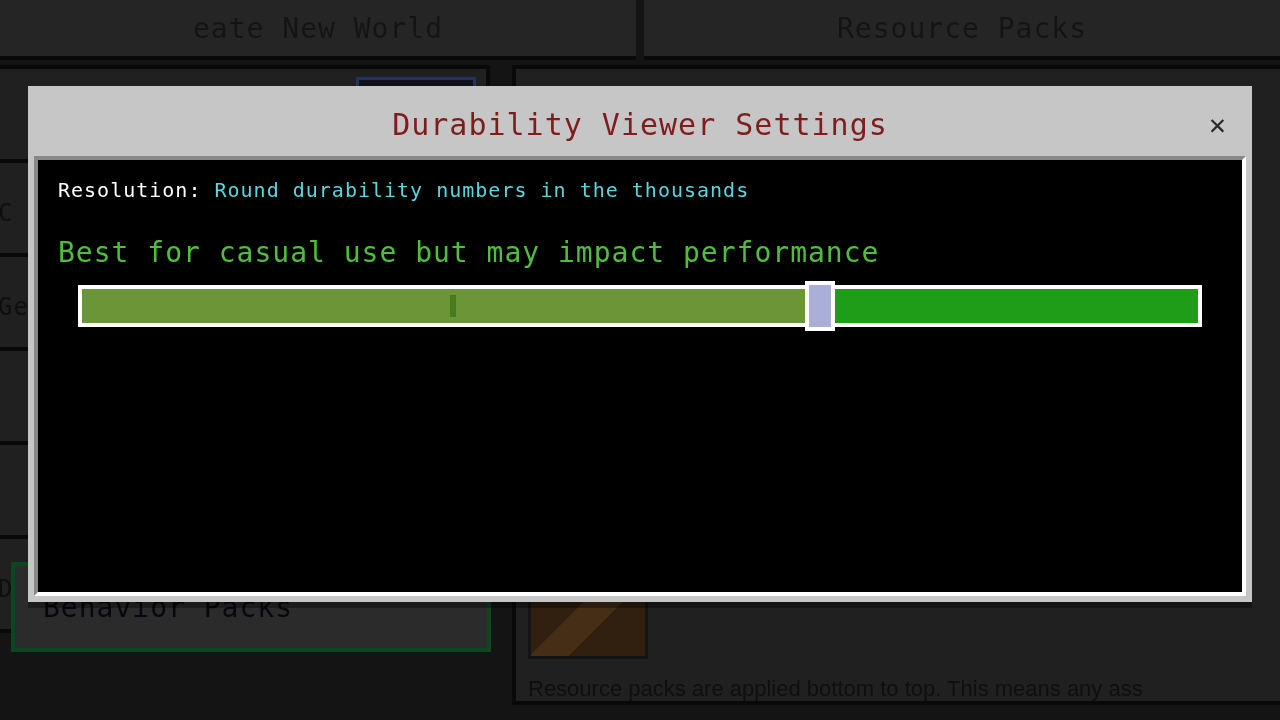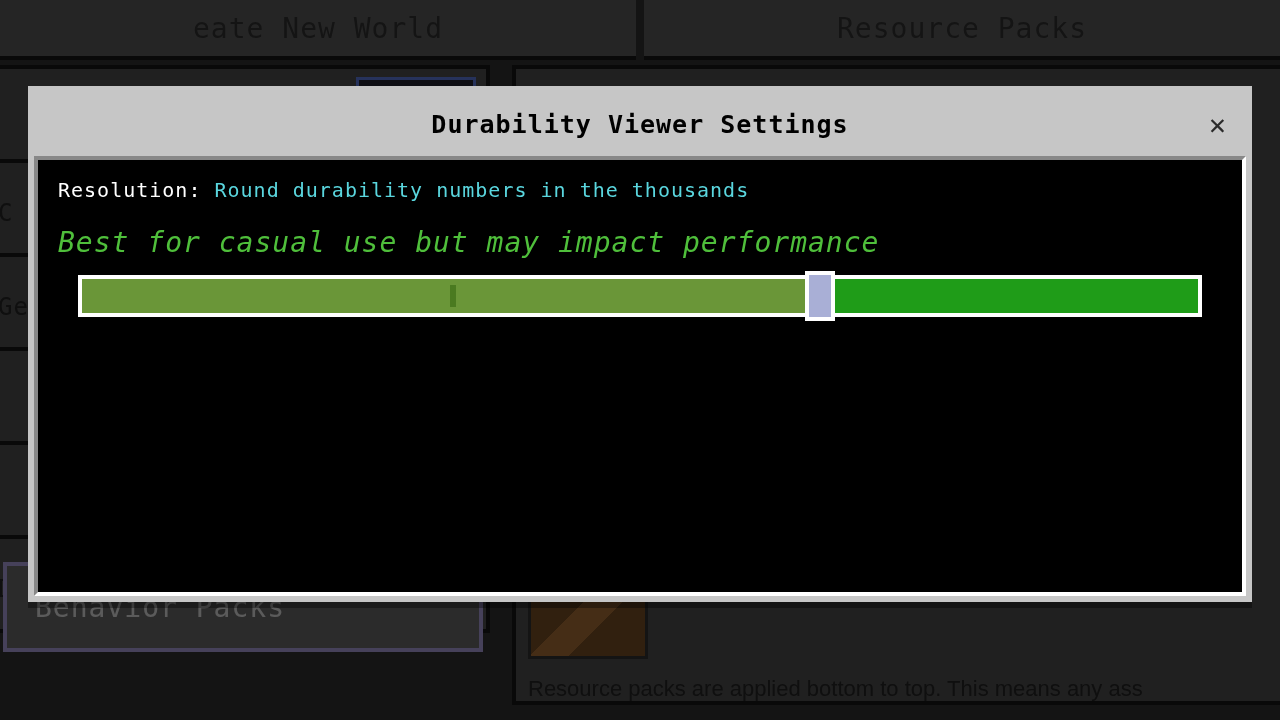--- a/index.html
+++ b/index.html
@@ -64,26 +64,26 @@
     font-family: Arial, sans-serif;
     letter-spacing: 0;
   }
   .bg .thumb {
     position: absolute; left: 12px; bottom: 42px;
     width: 120px; height: 84px;
     background: linear-gradient(135deg, #8a5a2a 40%, #c08040 40%, #c08040 60%, #8a5a2a 60%);
     border: 3px solid #3a3a3a;
   }
   .bg .bp-tab {
-    position: absolute; left: 3px; top: 562px;
+    position: absolute; left: 11px; top: 562px;
     width: 480px; height: 90px;
-    border: 4px solid #c4b5fd;
+    border: 4px solid #22c55e;
     background: #7a7a7a;
     display: flex; align-items: center; padding-left: 28px;
-    font-size: 28px; color: #ffffff;
+    font-size: 28px; color: #0f172a;
   }
 
   .dim {
     position: absolute; inset: 0;
     background: rgba(0,0,0,0.35);
   }
 
   .modal {
     position: absolute;
     left: 28px; top: 86px;
@@ -91,24 +91,23 @@
     background: #c6c6c6;
     border: 6px solid #c6c6c6;
     box-shadow: 0 6px 0 rgba(0,0,0,0.35);
   }
   .modal-titlebar {
     height: 64px;
     display: flex; align-items: center; justify-content: center;
     position: relative;
   }
   .modal-title {
-    font-size: 25px;
-    color: #000000;
+    font-size: 30px;
+    color: #7f1d1d;
     text-align: center;
-    font-weight: bold;
   }
   .close-btn {
     position: absolute; right: 10px; top: 50%;
     transform: translateY(-50%);
     width: 36px; height: 36px;
     display: flex; align-items: center; justify-content: center;
     font-size: 28px; color: #2a2a2a;
     cursor: pointer;
     user-select: none;
   }
@@ -124,24 +123,23 @@
 
   .setting-row1 {
     font-size: 20px;
     margin-top: 4px;
     white-space: nowrap;
   }
   .setting-label { color: #ffffff; }
   .setting-value { color: #5ad6de; }
 
   .setting-desc {
-    margin-top: 24px;
+    margin-top: 34px;
     font-size: 28px;
     color: #4fbf3b;
-    font-style: italic;
   }
 
   .slider-wrap {
     margin-top: 16px;
     position: relative;
     height: 42px;
   }
   .slider-track {
     position: absolute; left: 20px; right: 20px; top: 0; bottom: 0;
     border: 4px solid #ffffff;

